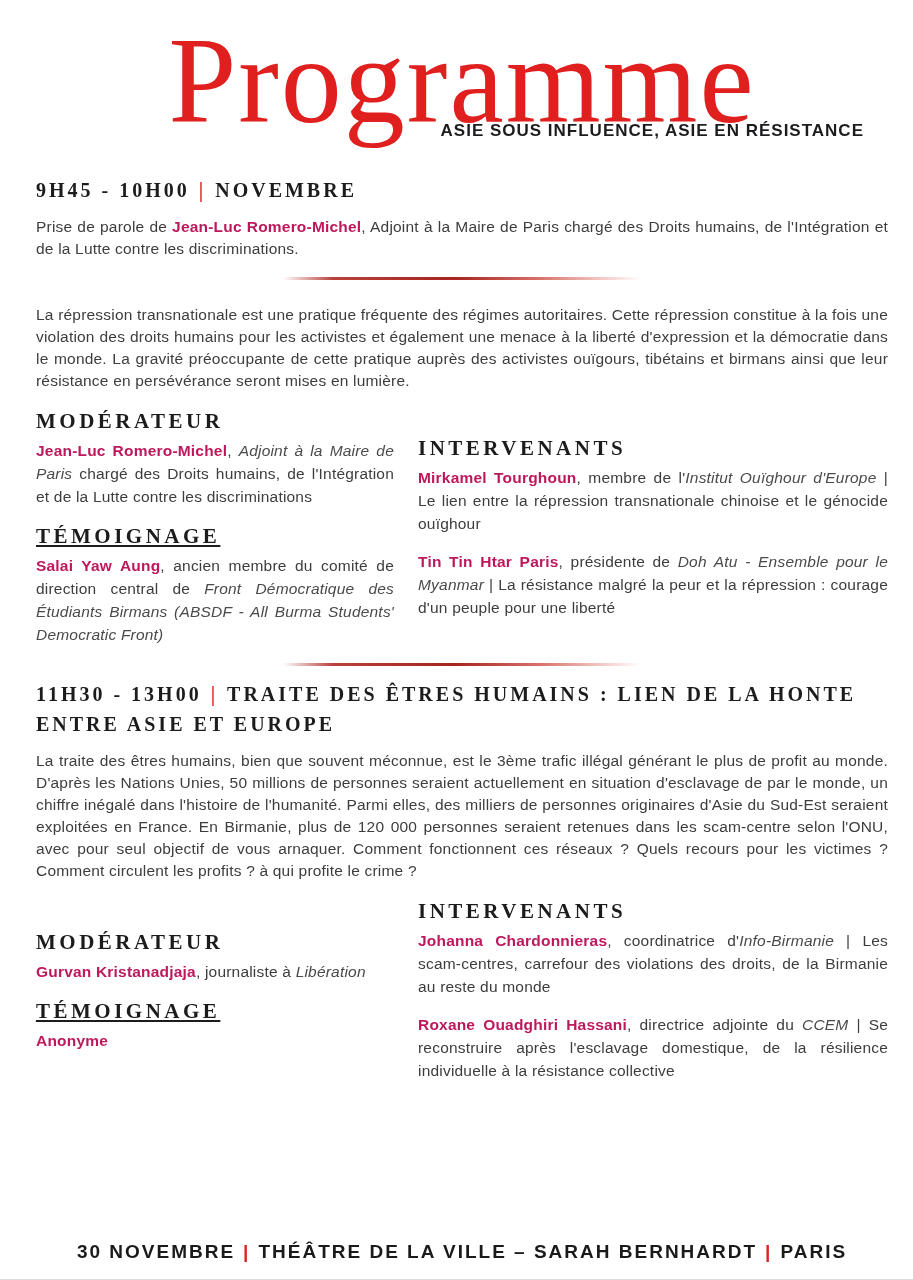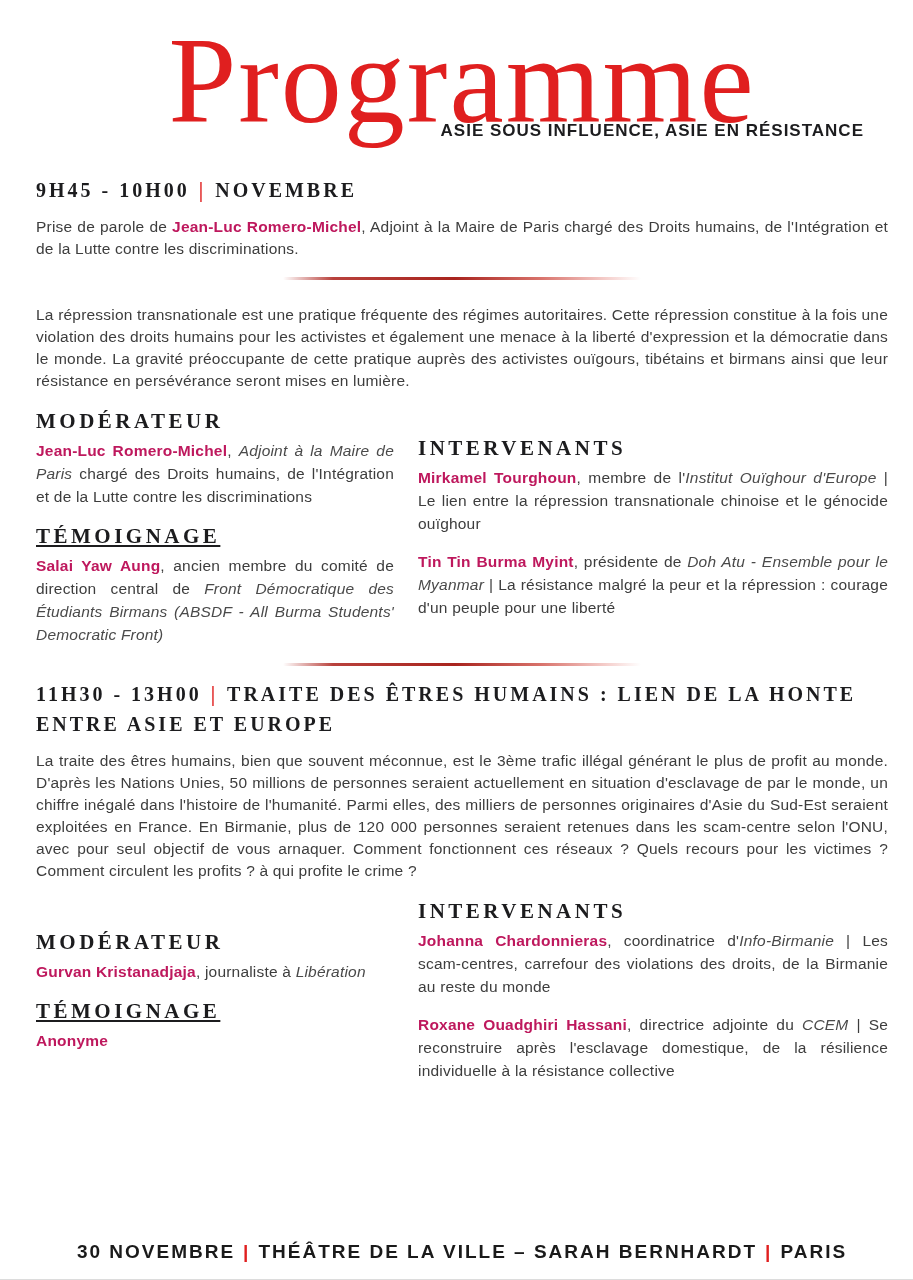--- a/index.html
+++ b/index.html
@@ -129,21 +129,21 @@
     <div class="cols">
       <div class="col-left">
         <h3 class="role-heading">MODÉRATEUR</h3>
         <p class="speaker"><span class="rt-b">Jean-Luc Romero-Michel</span><span>, </span><span class="rt-i">Adjoint à la Maire de Paris</span><span> chargé des Droits humains, de l'Intégration et de la Lutte contre les discriminations</span></p>
         <h3 class="role-heading spaced">TÉMOIGNAGE</h3>
         <p class="speaker"><span class="rt-b">Salai Yaw Aung</span><span>, ancien membre du comité de direction central de </span><span class="rt-i">Front Démocratique des Étudiants Birmans (ABSDF - All Burma Students' Democratic Front)</span></p>
       </div>
       <div class="col-right">
         <h3 class="role-heading">INTERVENANTS</h3>
         <p class="speaker"><span class="rt-b">Mirkamel Tourghoun</span><span>, membre de l'</span><span class="rt-i">Institut Ouïghour d'Europe</span><span> | Le lien entre la répression transnationale chinoise et le génocide ouïghour</span></p>
-        <p class="speaker"><span class="rt-b">Tin Tin Burma Myint</span><span>, présidente de </span><span class="rt-i">Doh Atu - Ensemble pour le Myanmar</span><span> | La résistance malgré la peur et la répression : courage d'un peuple pour une liberté</span></p>
+        <p class="speaker"><span class="rt-b">Tin Tin Htar Paris</span><span>, présidente de </span><span class="rt-i">Doh Atu - Ensemble pour le Myanmar</span><span> | La résistance malgré la peur et la répression : courage d'un peuple pour une liberté</span></p>
       </div>
     </div>
   </section>
 
   <div class="divider"></div>
 
   <section>
     <h2 class="session-header">
       <span>11H30 - 13H00</span><span class="pipe">|</span><span>TRAITE DES ÊTRES HUMAINS : LIEN DE LA HONTE</span><br>
       <span>ENTRE ASIE ET EUROPE</span>

